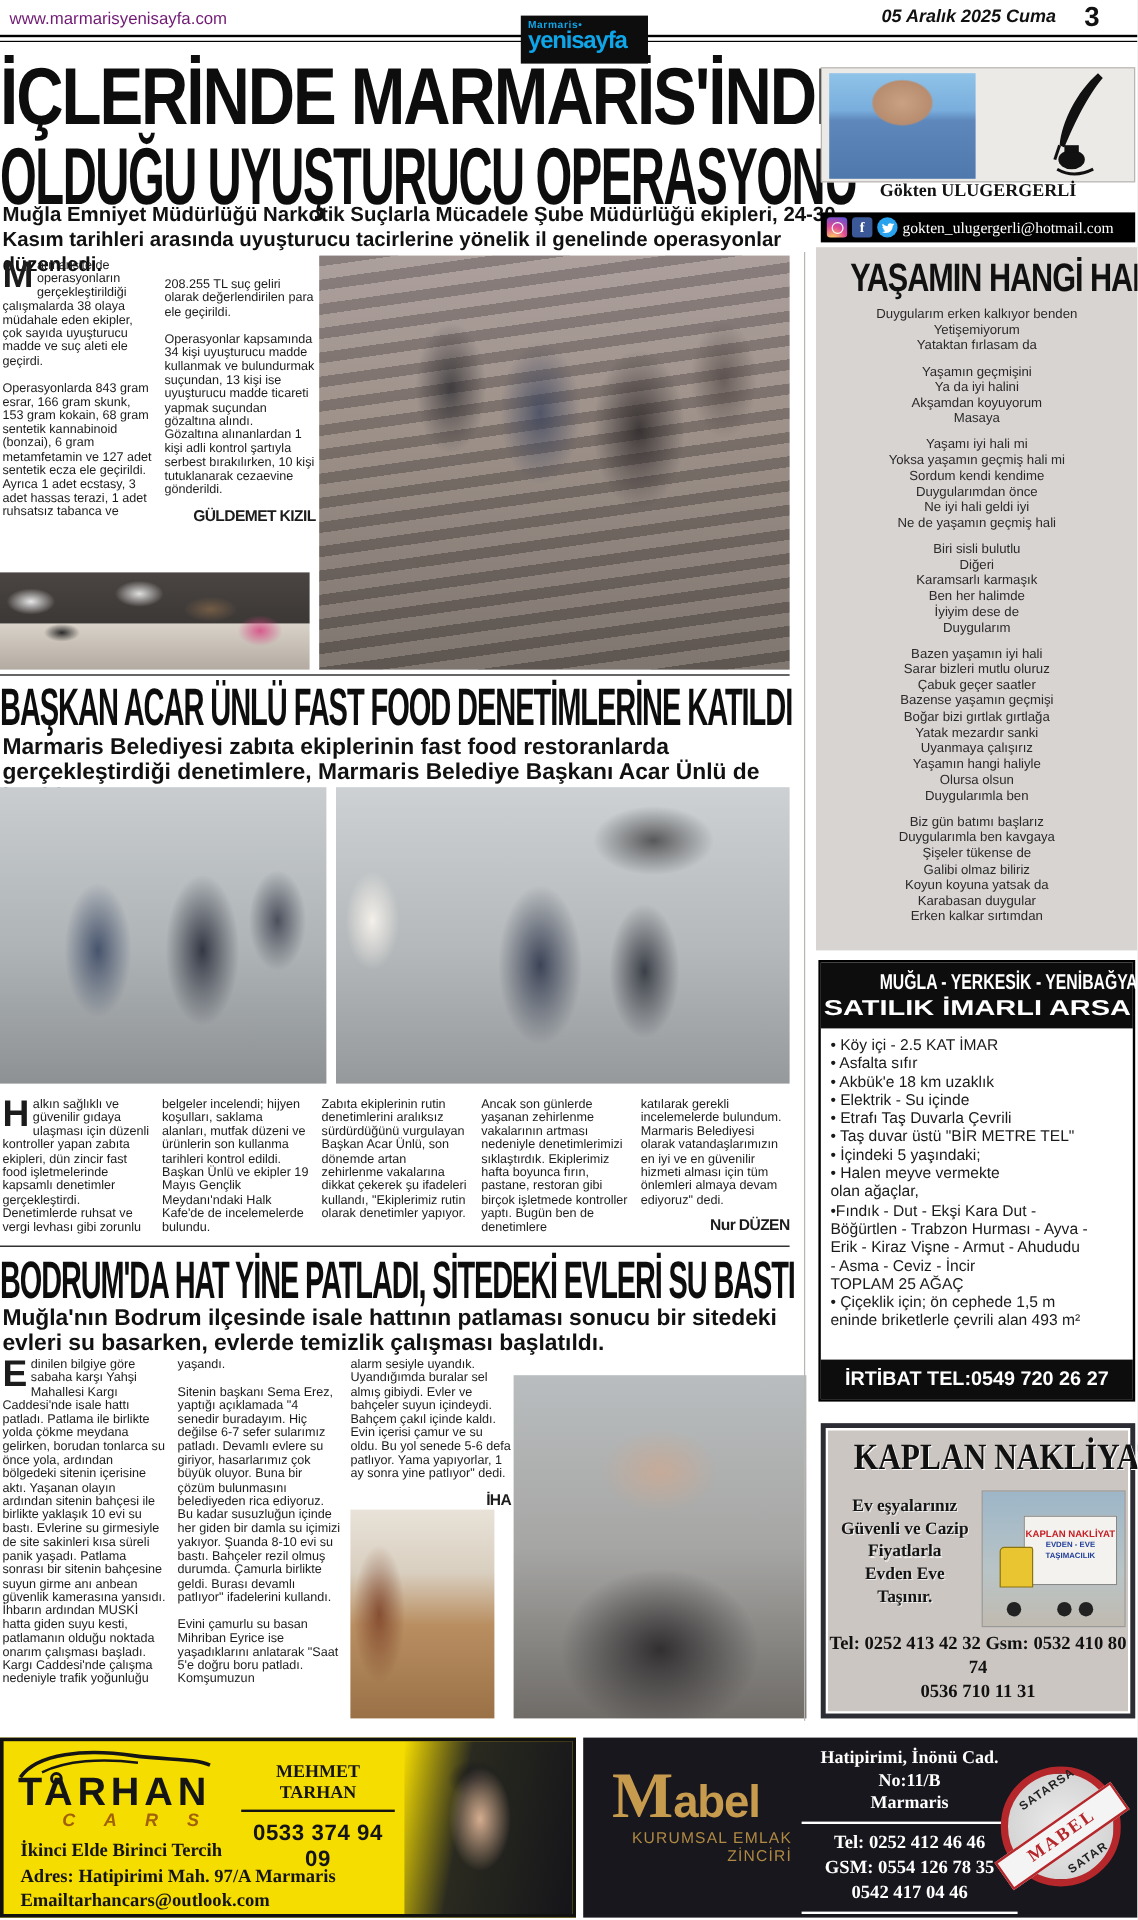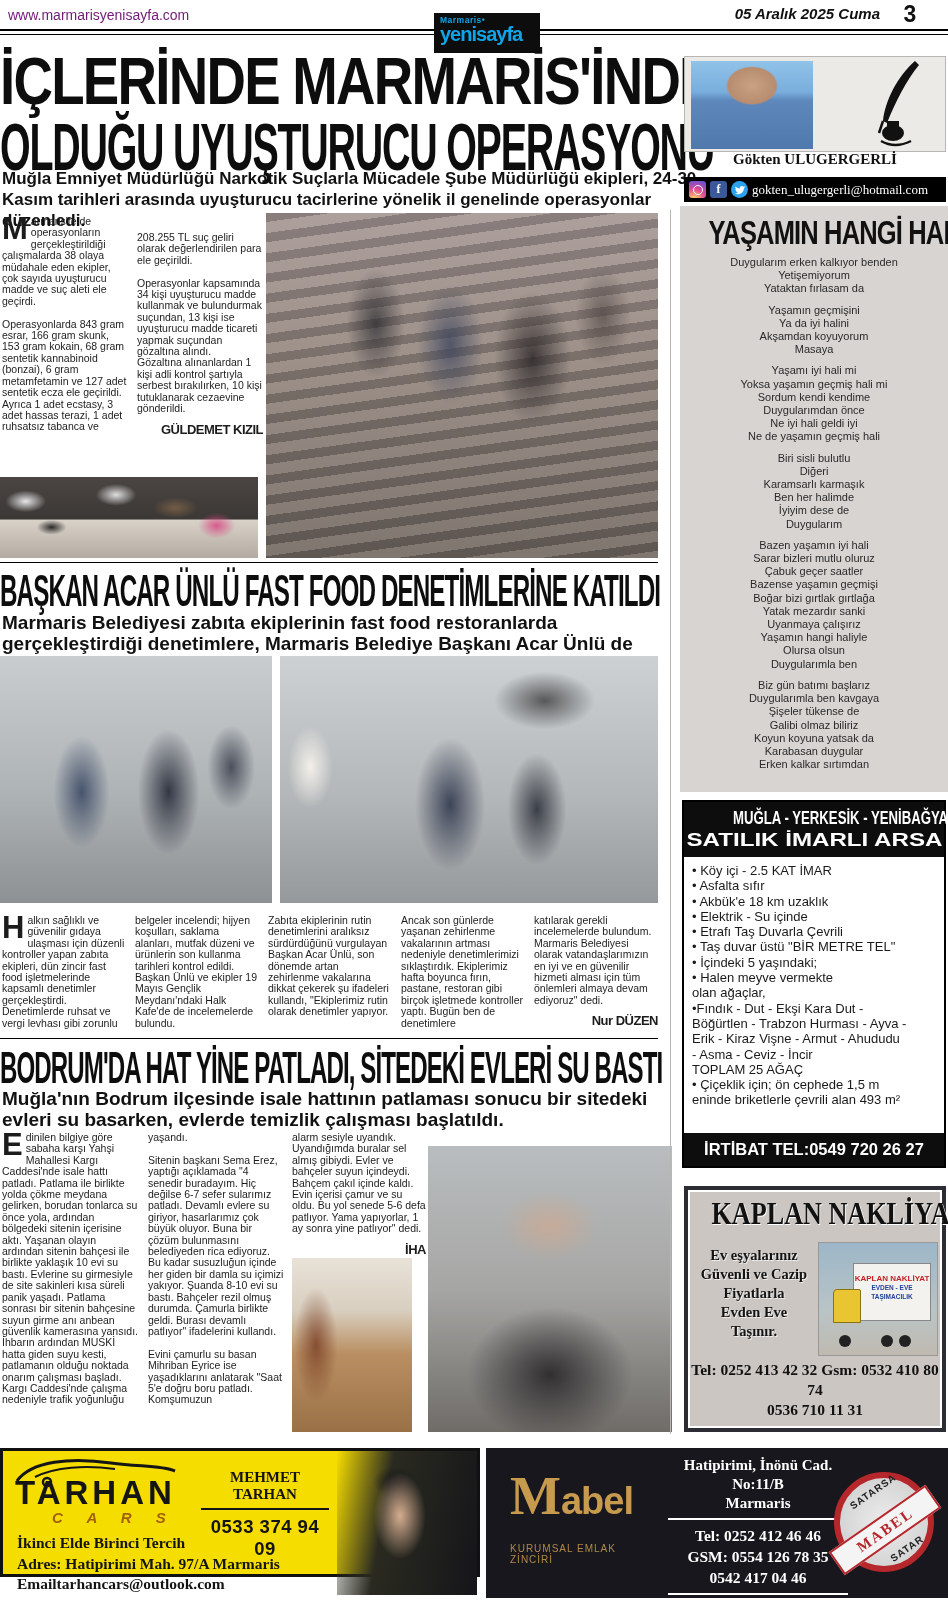--- a/index.html
+++ b/index.html
@@ -114,42 +114,42 @@
   .truck-box{position:absolute;right:6px;top:20px;width:78px;height:58px;background:#f4f2ee;border:1px solid #888;
     font-size:7px;line-height:9px;padding-top:10px;box-sizing:border-box;}
   .truck-box .r{color:#c42026;font-weight:bold;font-size:8px;}
   .truck-box .b{color:#23409a;font-weight:bold;font-size:6.5px;}
   .truck-cab{position:absolute;left:14px;top:46px;width:26px;height:32px;background:#e8c531;border:1px solid #8a7410;
     border-radius:4px 2px 0 0;}
   .wheel{position:absolute;bottom:8px;width:12px;height:12px;background:#222;border-radius:50%;}
   .kaplan-phones{position:absolute;left:0;bottom:8px;width:100%;font-family:"Liberation Serif",serif;
     font-weight:bold;font-size:15.5px;line-height:20px;}
   
-  .tarhan{left:0;top:1448px;width:480px;height:129px;background:#f6dd00;border:3px solid #111;box-sizing:border-box;}
+  .tarhan{left:0;top:1448px;width:480px;height:150px;background:#f6dd00;border:3px solid #111;box-sizing:border-box;}
   .tarhan-hand{position:absolute;right:0;top:0;width:140px;height:144px;
     background:
      radial-gradient(36px 60px at 45% 45%,rgba(222,180,150,.95),transparent 72%),
      radial-gradient(30px 22px at 42% 22%,rgba(25,25,28,.95),transparent 75%),
      linear-gradient(100deg,rgba(246,221,0,0) 0%,#2a2a20 35%,#15151a 100%);}
   .tarhan-brand{position:absolute;left:12px;top:8px;}
   .tarhan-brand .b1{font-size:33px;font-weight:bold;letter-spacing:4px;color:#151515;line-height:32px;}
   .tarhan-brand .b2{font-size:15px;font-weight:bold;letter-spacing:10px;color:#a16207;text-align:right;margin-top:0;font-style:italic;}
   .tarhan-center{position:absolute;left:198px;top:18px;width:128px;text-align:center;color:#141414;}
   .tarhan-center .p{font-family:"Liberation Serif",serif;font-weight:bold;font-size:15px;
     border-bottom:2px solid #141414;padding-bottom:5px;}
   .tarhan-center .ph{font-weight:bold;font-size:18.5px;margin-top:6px;letter-spacing:.5px;}
   .tarhan-lines{position:absolute;left:14px;top:82px;width:320px;font-family:"Liberation Serif",serif;
     font-weight:bold;font-size:15.5px;line-height:20.5px;color:#141414;}
   .carsvg{position:absolute;left:8px;top:4px;}
   
   .mabel{left:486px;top:1448px;width:462px;height:150px;background:#17171d;color:#fff;box-sizing:border-box;}
   .mabel-logo{position:absolute;left:24px;top:26px;width:150px;color:#c79b4e;}
   .mabel-logo .big{font-family:"Liberation Serif",serif;font-size:54px;font-weight:bold;line-height:44px;}
   .mabel-logo .rest{font-size:38px;font-weight:bold;letter-spacing:-1px;}
-  .mabel-logo .tag{font-size:10px;letter-spacing:1px;margin-top:20px;color:#b08a43;}
+  .mabel-logo .tag{font-size:13px;letter-spacing:1px;margin-top:0;color:#b08a43;text-align:right;}
   .mabel-mid{position:absolute;left:182px;top:8px;width:180px;text-align:center;
     font-family:"Liberation Serif",serif;font-weight:bold;}
   .mabel-mid .a{font-size:15px;line-height:19px;}
   .mabel-mid hr{border:none;border-top:2px solid #fff;margin:5px 0;}
   .mabel-mid .t{font-size:15.5px;line-height:21px;}
   .stamp{position:absolute;right:14px;top:24px;width:100px;height:100px;border-radius:50%;
     background:radial-gradient(circle,#ececec 0%,#d5d5d5 70%,#c8c8c8 100%);border:6px solid #b5272b;box-sizing:border-box;}
   .stamp .band{position:absolute;left:-14px;top:38px;width:114px;height:24px;background:#f4f4f4;
     border:2px solid #b5272b;transform:rotate(-35deg);display:flex;align-items:center;justify-content:center;
     color:#b5272b;font-weight:bold;font-size:15px;letter-spacing:2px;font-family:"Liberation Serif",serif;}

